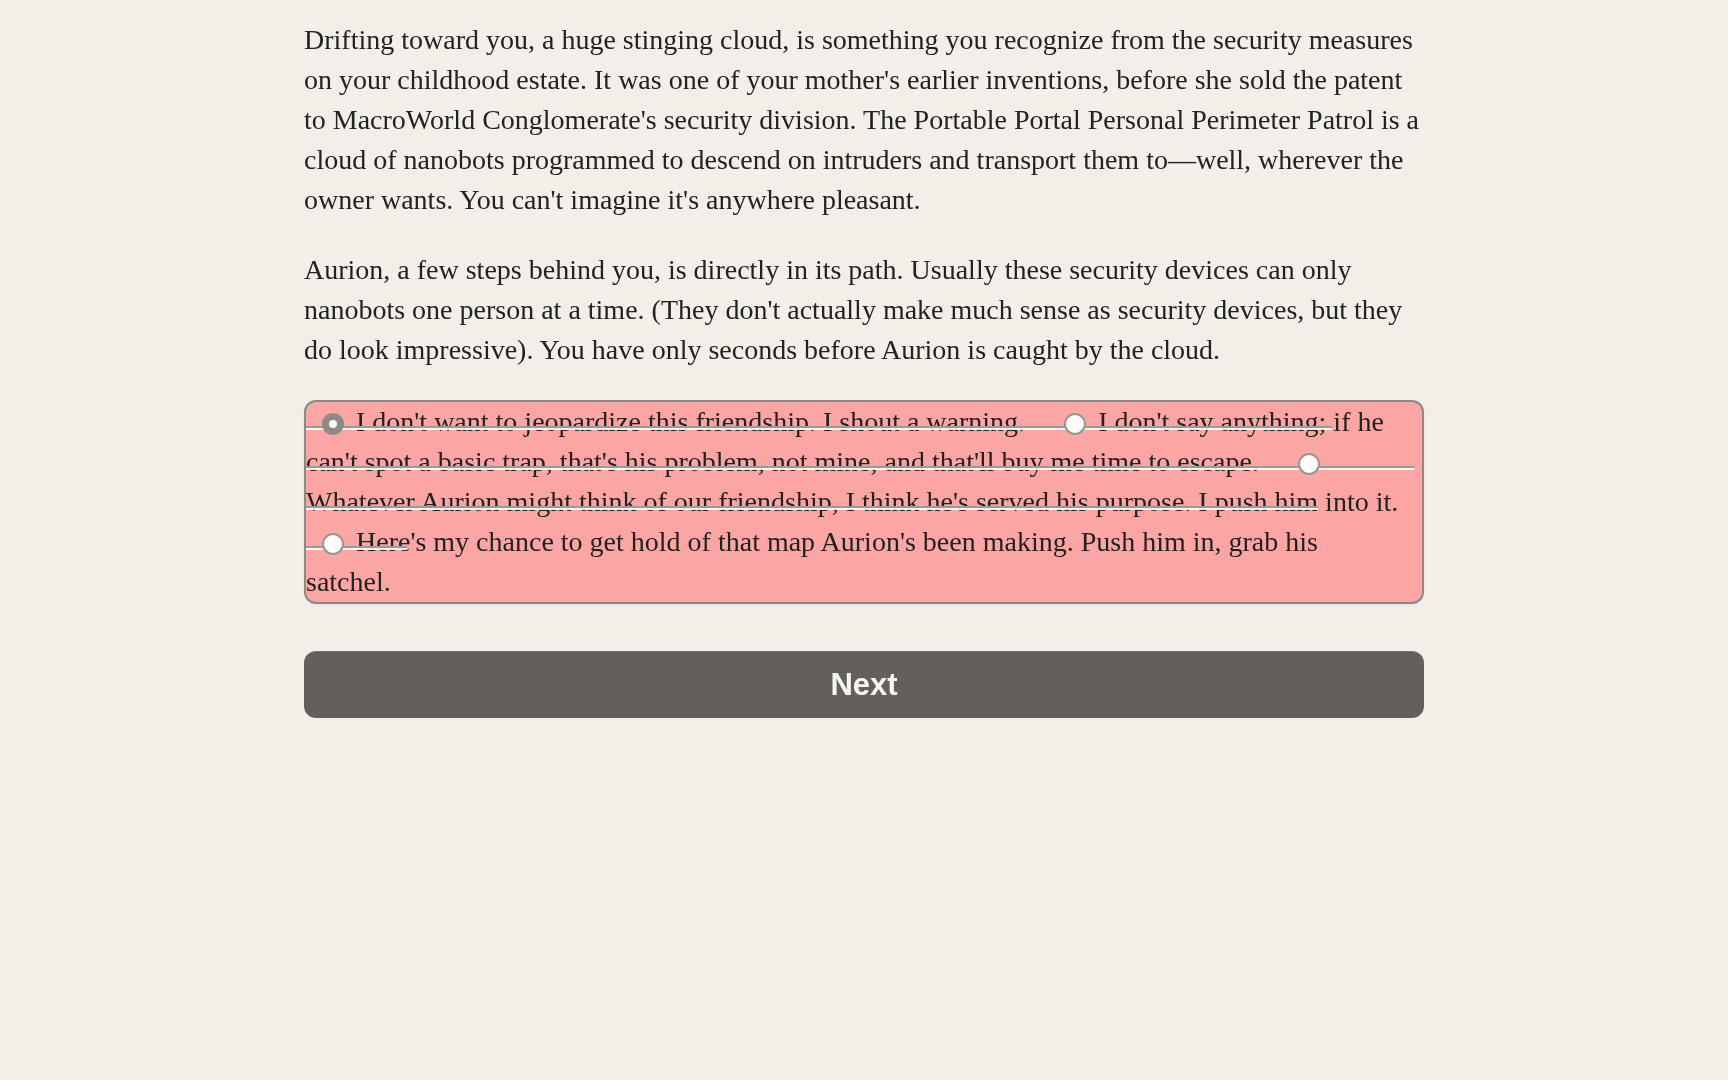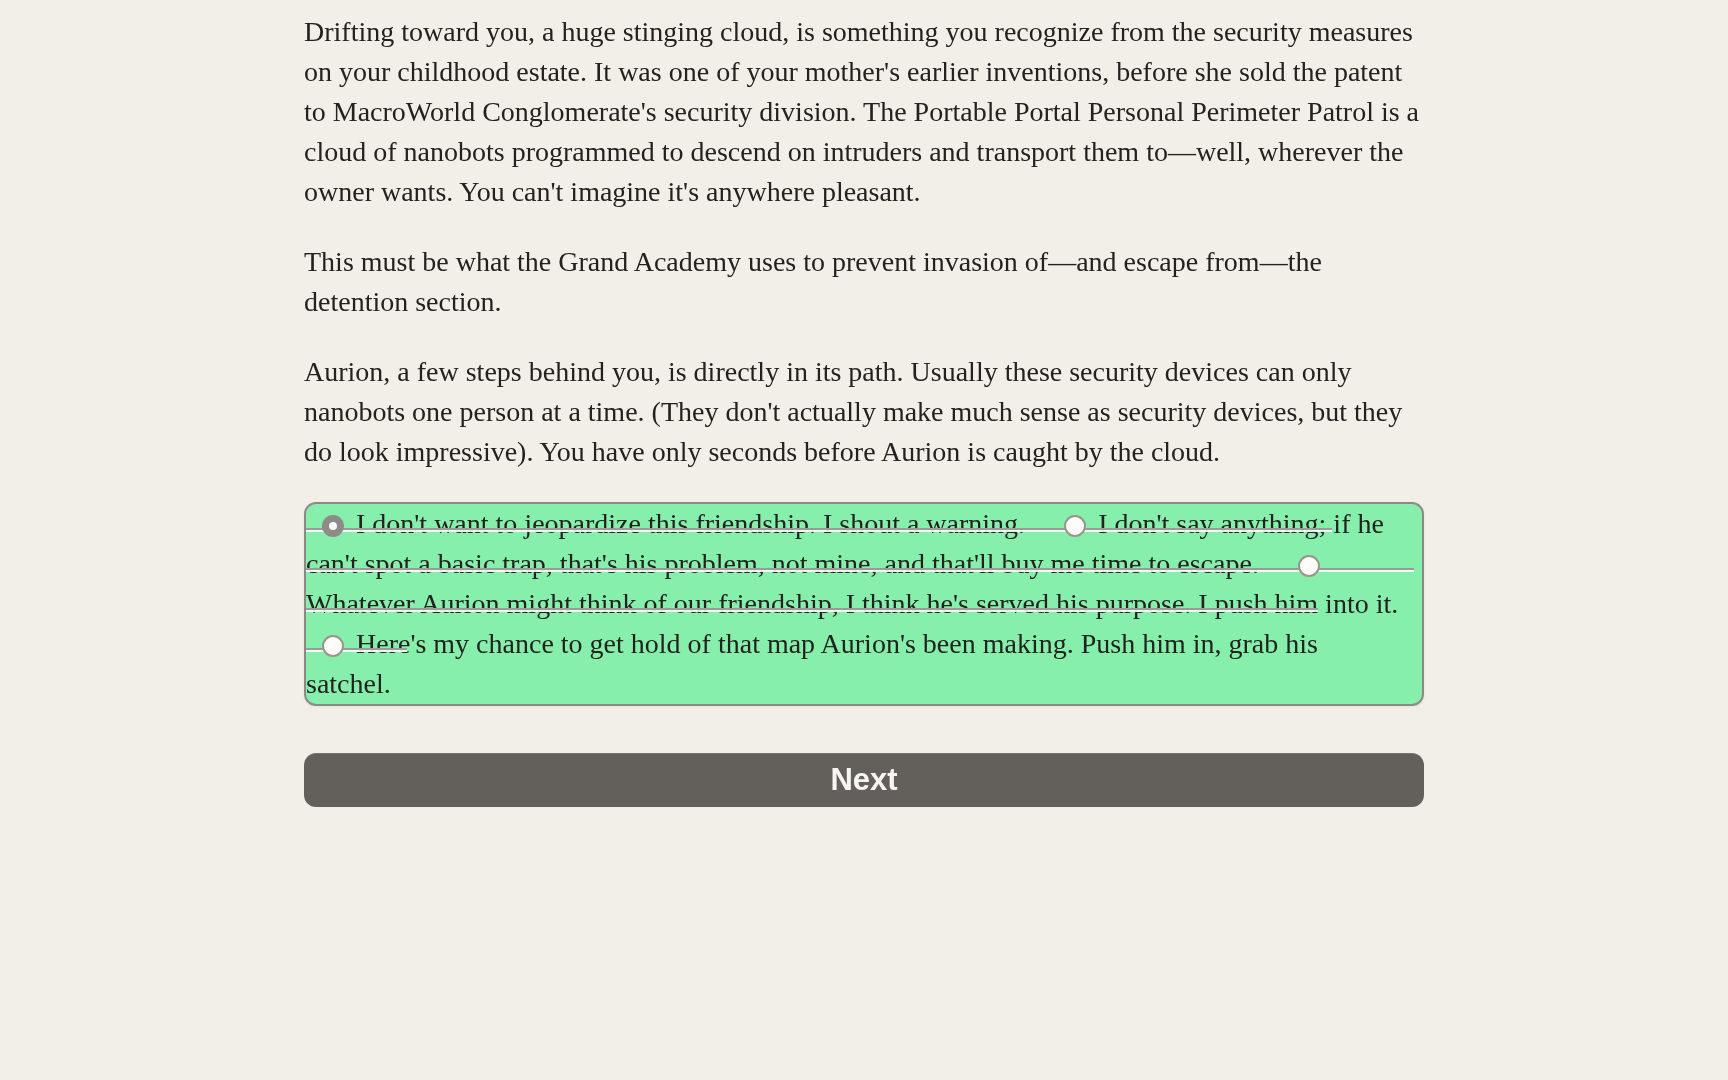--- a/index.html
+++ b/index.html
@@ -10,32 +10,32 @@
     width: 1728px;
     height: 1080px;
     background: #f2efe8;
     color: #242220;
     font-family: "Liberation Serif", serif;
     overflow: hidden;
   }
   .content {
     width: 1120px;
     margin: 0 auto;
-    padding-top: 12px;
+    padding-top: 20px;
   }
   p.story {
     font-size: 28px;
     line-height: 40px;
     margin: 0 0 30px 0;
     text-align: left;
   }
   .choice-box {
     border: 2px solid #8c8a86;
     border-radius: 12px;
-    background: #86efac;
+    background: #fca5a5;
     overflow: hidden;
     box-shadow: 0 1px 3px rgba(0,0,0,0.06);
   }
   .choice-row {
     padding: 18px 16px;
     font-size: 28px;
     line-height: 40px;
     cursor: pointer;
   }
   .choice-row + .choice-row {
@@ -65,41 +65,40 @@
     top: 50%;
     width: 8px;
     height: 8px;
     border-radius: 50%;
     background: #fbfaf7;
     transform: translate(-50%, -50%);
   }
   .next-btn {
     display: block;
     width: 100%;
-    height: 54px;
+    height: 67px;
     margin-top: 47px;
     background: #63605c;
     color: #f6f5f2;
     font-family: "Liberation Sans", sans-serif;
     font-weight: bold;
     font-size: 31px;
     text-align: center;
     border: none;
     border-radius: 12px;
     cursor: pointer;
     box-shadow: inset 0 1px 0 rgba(255,255,255,0.12);
   }
 </style>
 </head>
 <body>
 
 <div class="content">
 
   <p class="story">Drifting toward you, a huge stinging cloud, is something you recognize from the security measures on your childhood estate. It was one of your mother's earlier inventions, before she sold the patent to MacroWorld Conglomerate's security division. The Portable Portal Personal Perimeter Patrol is a cloud of nanobots programmed to descend on intruders and transport them to—well, wherever the owner wants. You can't imagine it's anywhere pleasant.</p>
-  <p class="story">This must be what the Grand Academy uses to prevent invasion of—and escape from—the detention section.</p>
   <p class="story">Aurion, a few steps behind you, is directly in its path. Usually these security devices can only nanobots one person at a time. (They don't actually make much sense as security devices, but they do look impressive). You have only seconds before Aurion is caught by the cloud.</p>
 
   <div class="choice-box">
     <label class="choice-row">
       <span class="radio selected"></span><span>I don't want to jeopardize this friendship. I shout a warning.</span>
     </label>
     <label class="choice-row">
       <span class="radio"></span><span>I don't say anything; if he can't spot a basic trap, that's his problem, not mine, and that'll buy me time to escape.</span>
     </label>
     <label class="choice-row">

